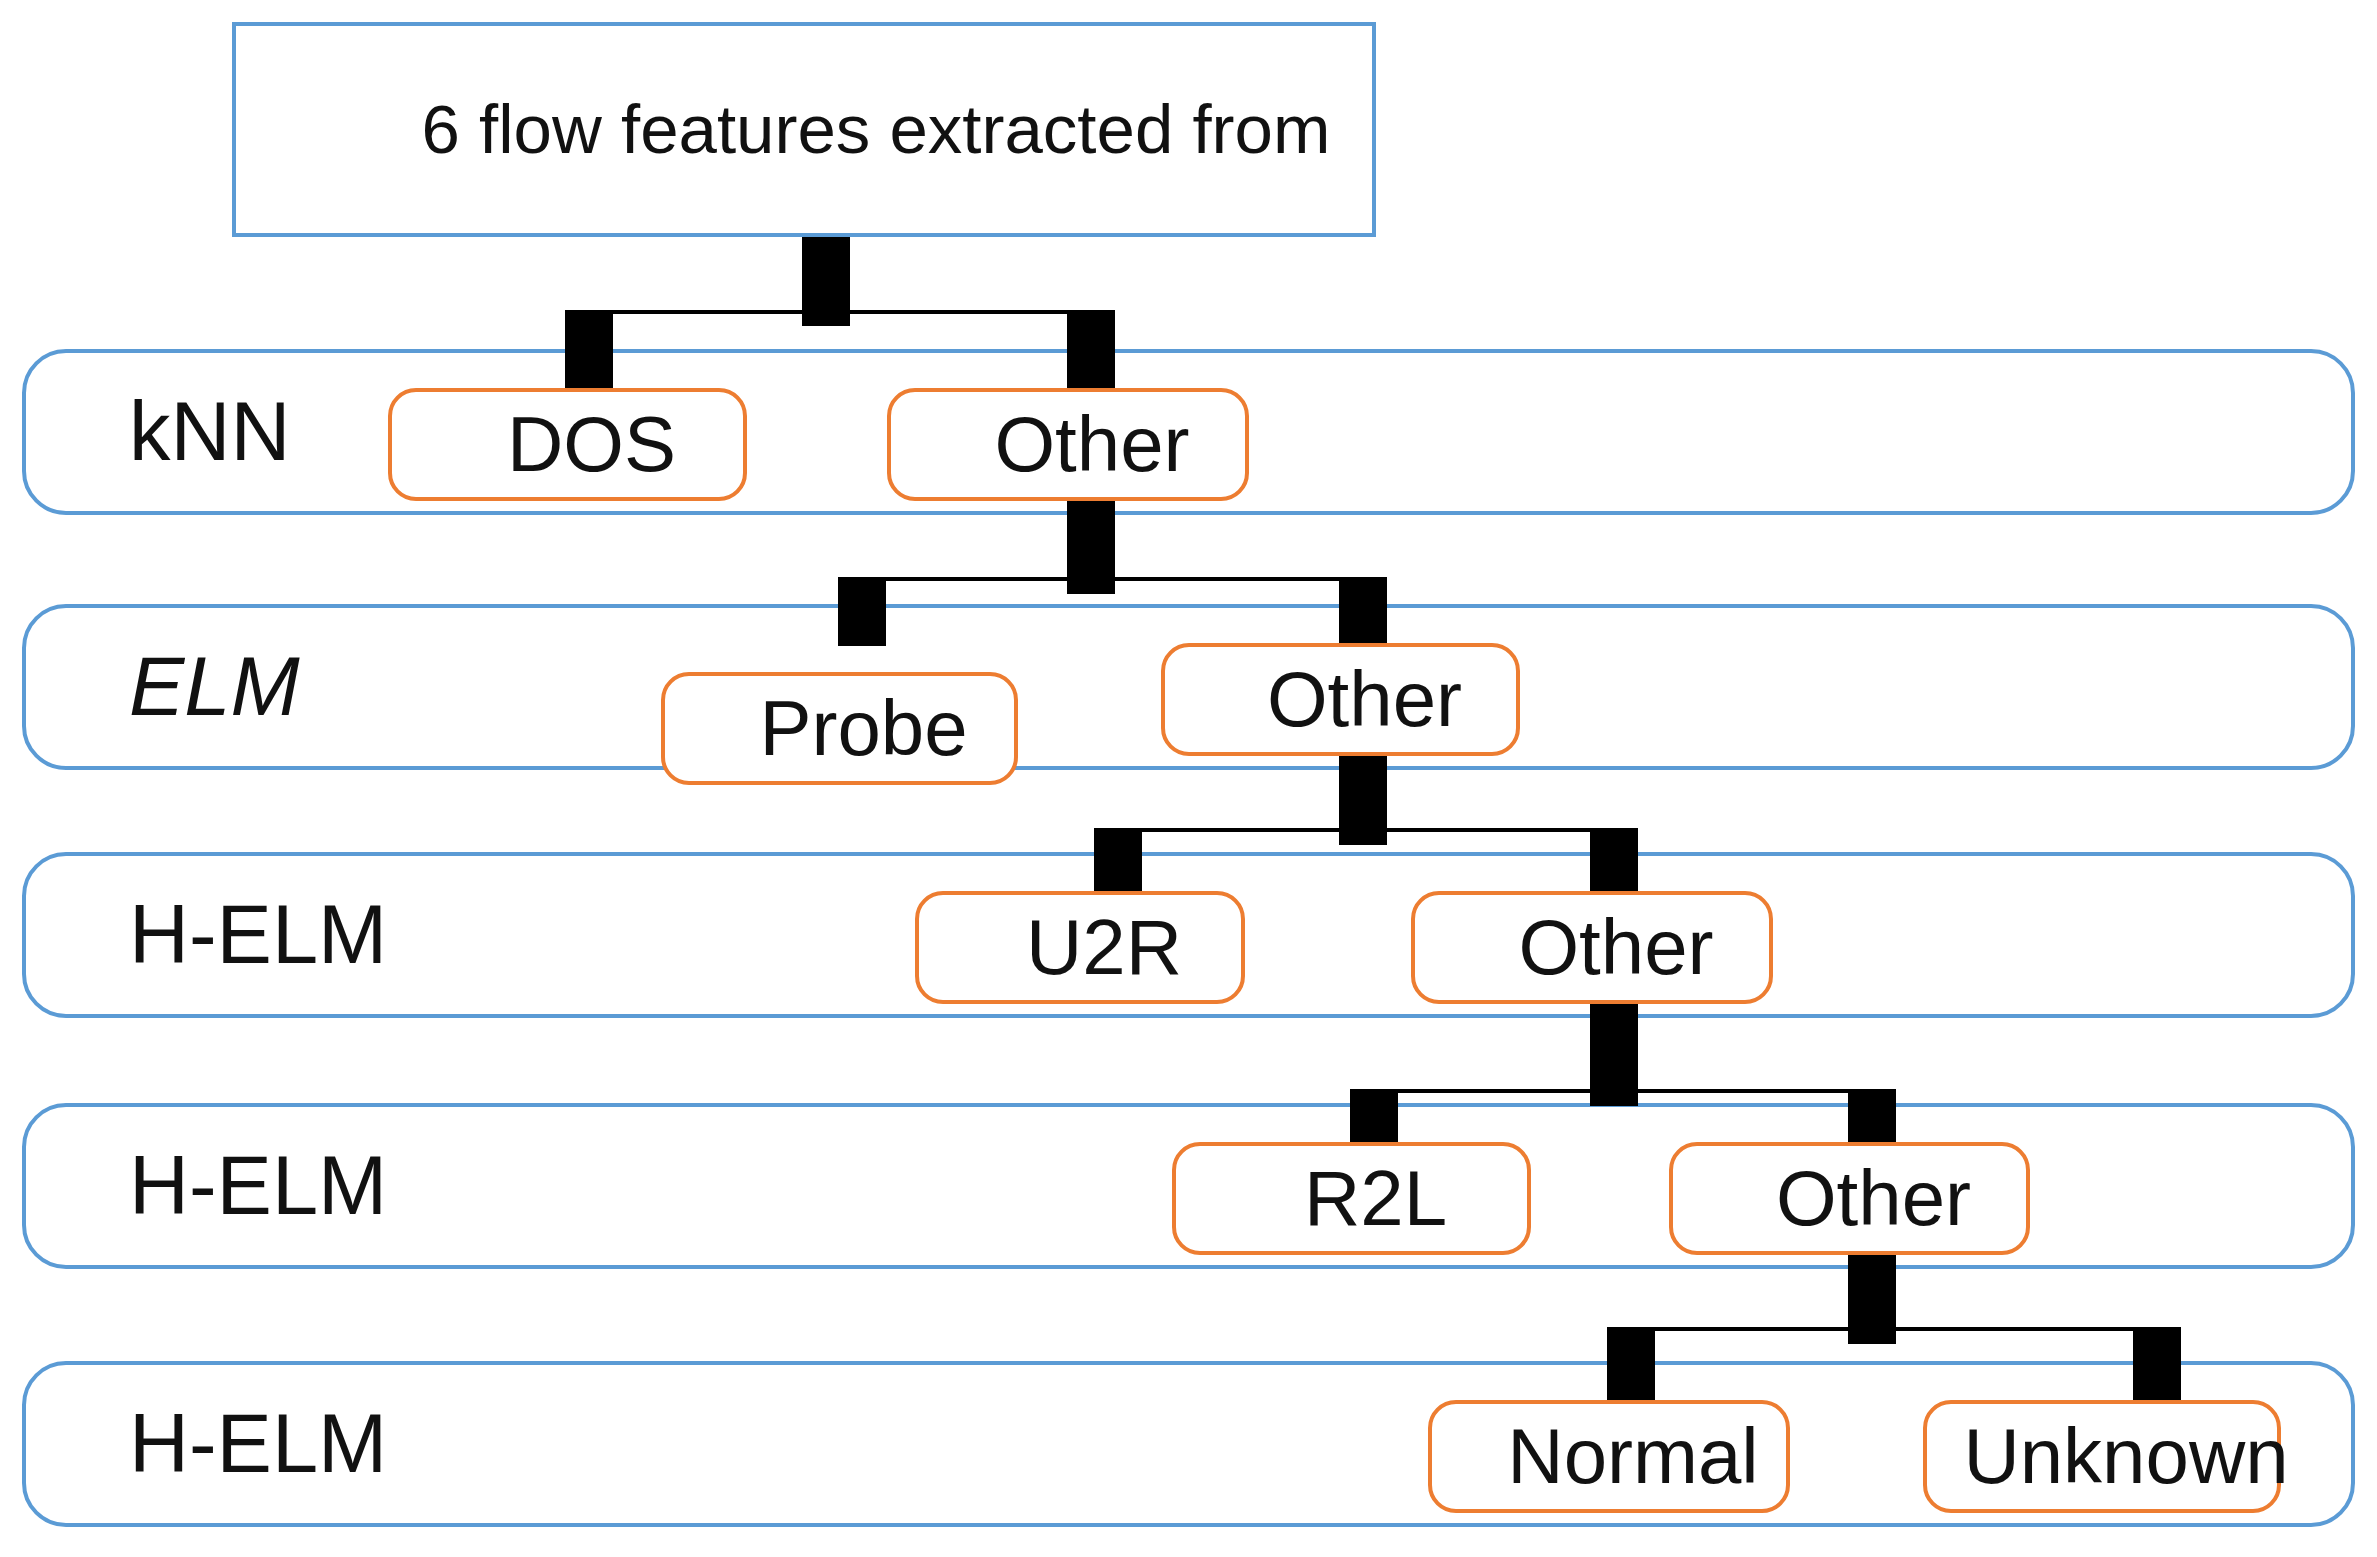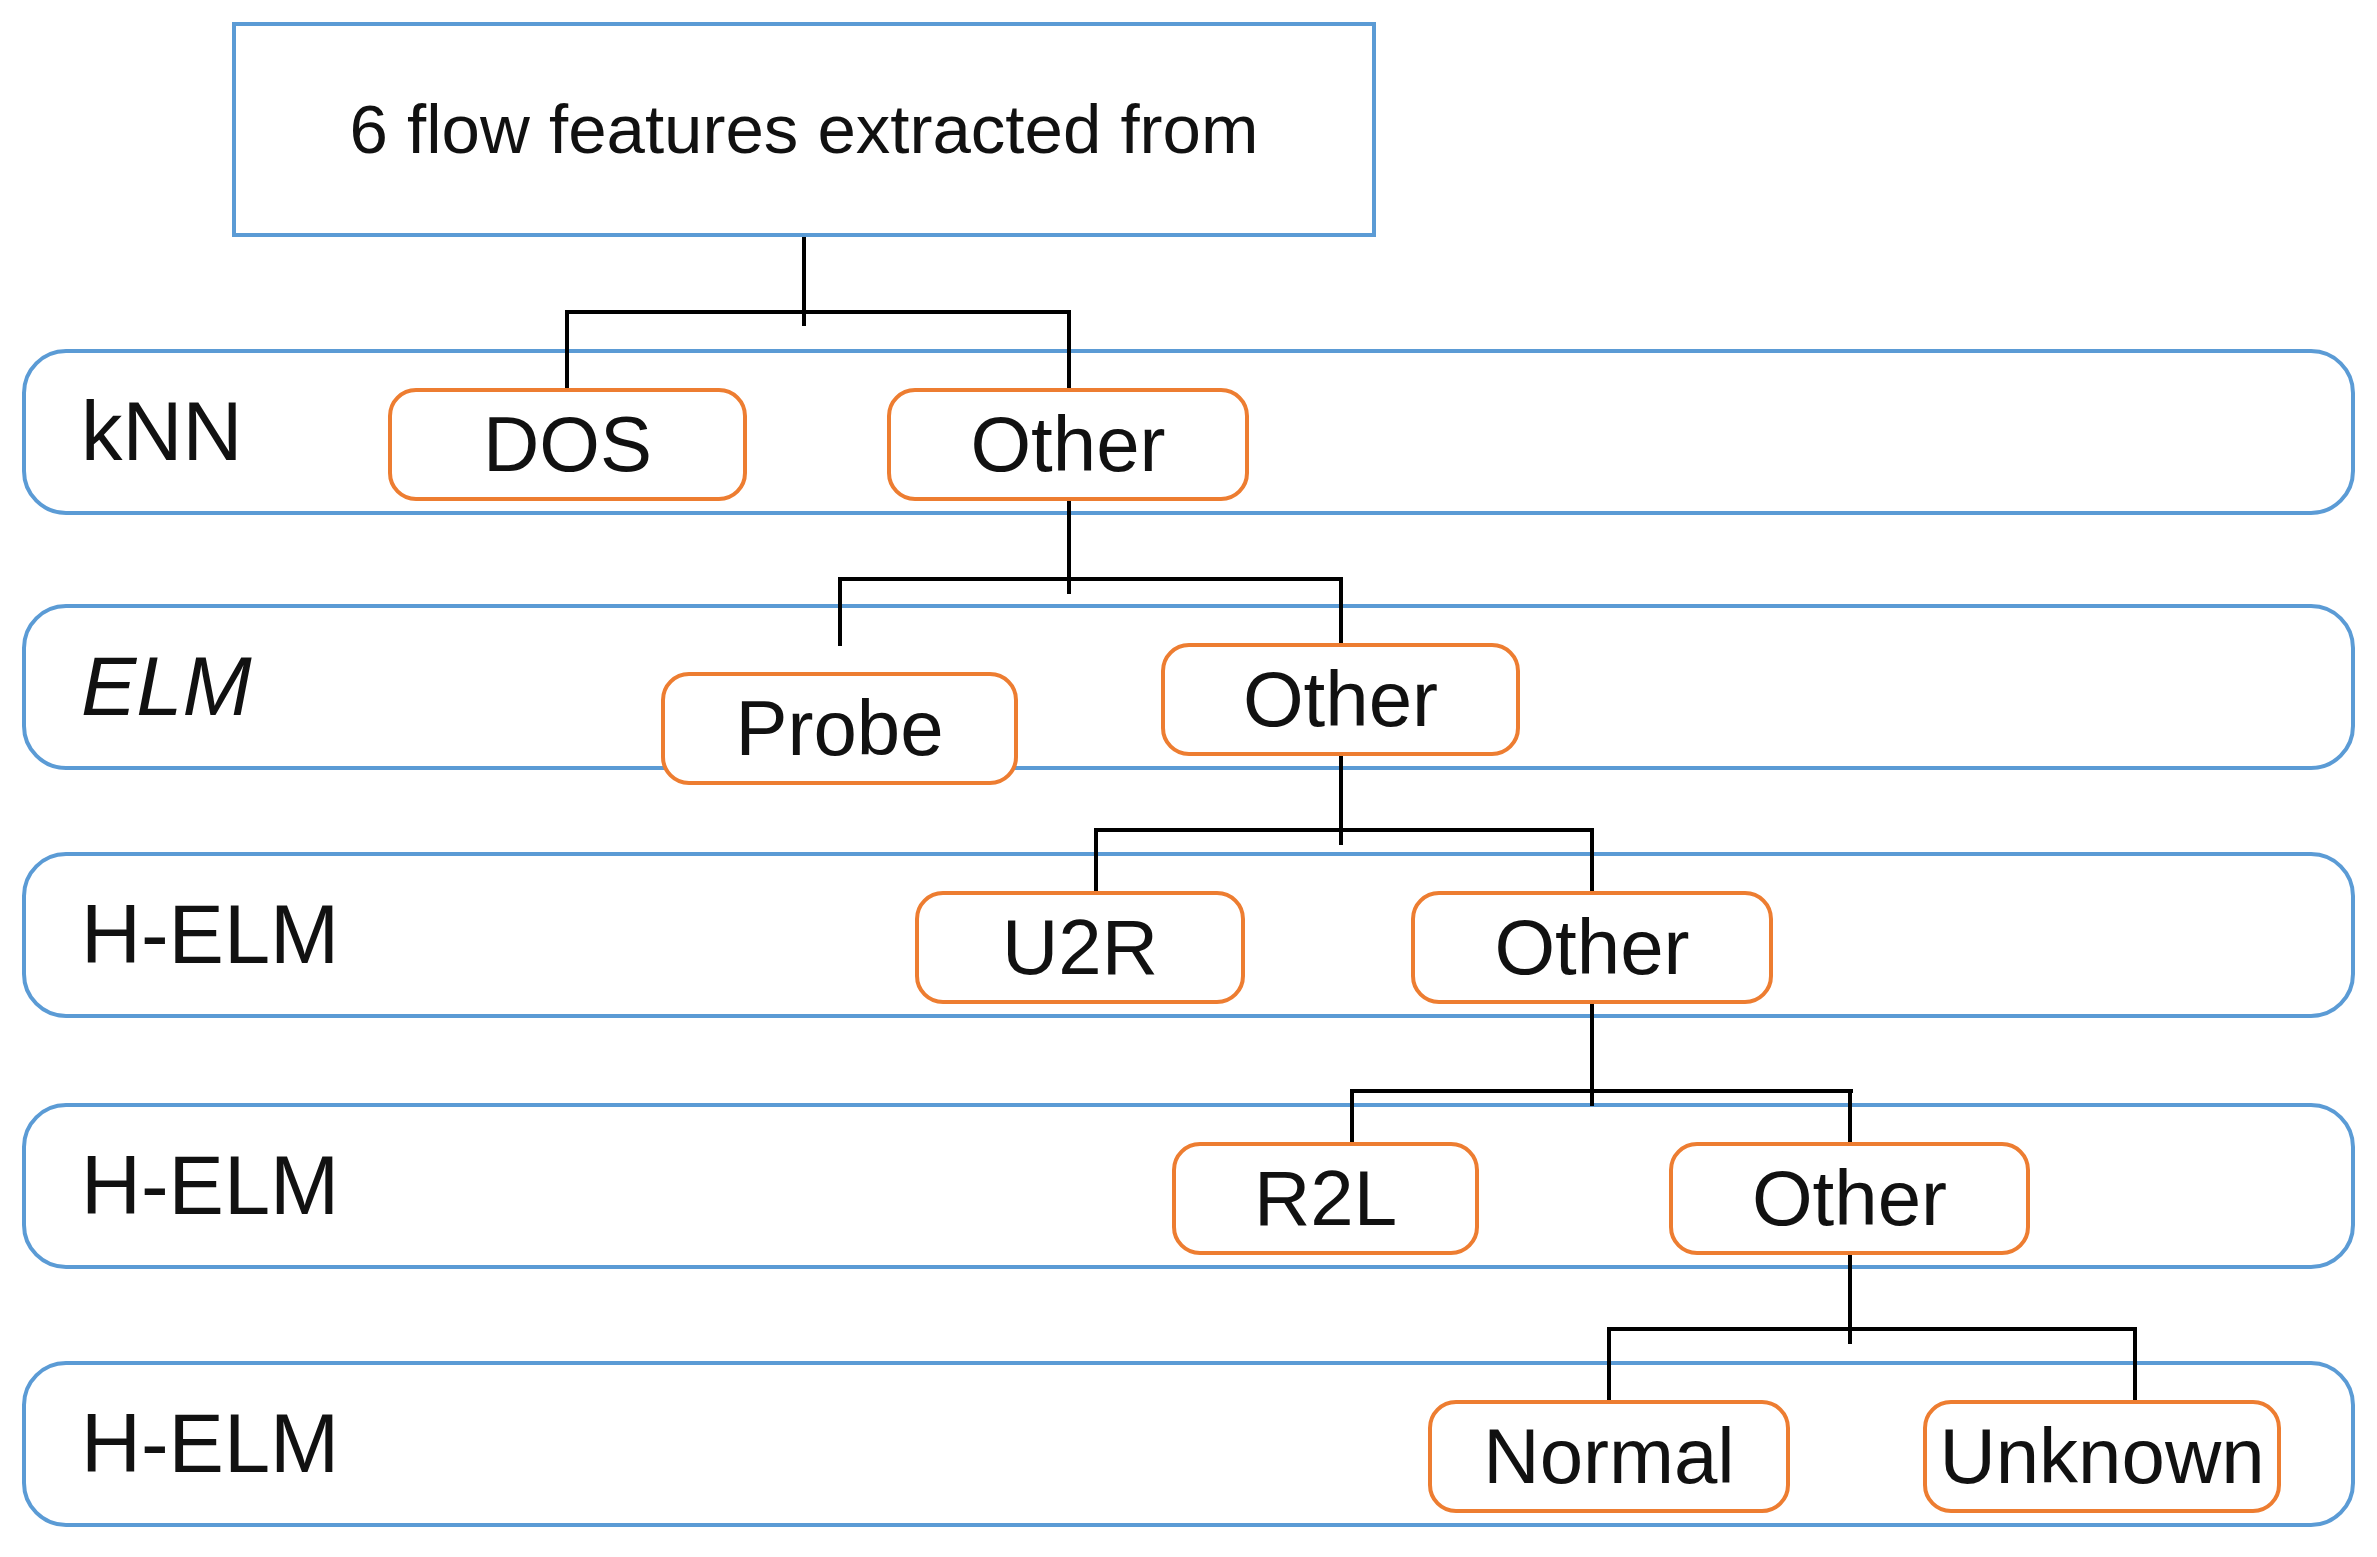--- a/index.html
+++ b/index.html
@@ -1,21 +1,21 @@
 <!DOCTYPE html>
 <html style="--blue: #5B9BD5; --orange: #ED7D31; --line: #000000;font-size:12.5px"><head>
 <meta charset="utf-8">
 <style>
   :root {
     --blue: #5B9BD5;
     --orange: #ED7D31;
     --line: #000000;
     --text: #111111;
   }
-  * { box-sizing: border-box; }
+  * { box-sizing: border-box; padding-left: 48px; }
   html, body { margin: 0; padding: 0; }
   body {
     width: 2377px;
     height: 1558px;
     background: #ffffff;
     font-family: "Liberation Sans", sans-serif;
     position: relative;
     overflow: hidden;
     color: var(--text);
   }
@@ -123,20 +123,20 @@
       <div class="cline" style="left: 1607px; top: 1327px; width: 3.9px; height: 76px;"></div>
       <div class="cline" style="left: 2133px; top: 1327px; width: 3.9px; height: 76px;"></div>
     </div>
   <div id="nodes-layer">
       <div class="node" style="left: 388px; top: 388px; width: 359px;">DOS</div>
       <div class="node" style="left: 887px; top: 388px; width: 362px;">Other</div>
       <div class="node" style="left: 661px; top: 643px; width: 357px; margin-top: 29px;">Probe</div>
       <div class="node" style="left: 1161px; top: 643px; width: 359px;">Other</div>
       <div class="node" style="left: 915px; top: 891px; width: 330px;">U2R</div>
       <div class="node" style="left: 1411px; top: 891px; width: 362px;">Other</div>
-      <div class="node" style="left: 1172px; top: 1142px; width: 307px;">R2L</div>
+      <div class="node" style="left: 1172px; top: 1142px; width: 359px;">R2L</div>
       <div class="node" style="left: 1669px; top: 1142px; width: 361px;">Other</div>
       <div class="node" style="left: 1428px; top: 1400px; width: 362px;">Normal</div>
       <div class="node" style="left: 1923px; top: 1400px; width: 358px;">Unknown</div>
     </div>
 
 </div>
 
 
 </body></html>

